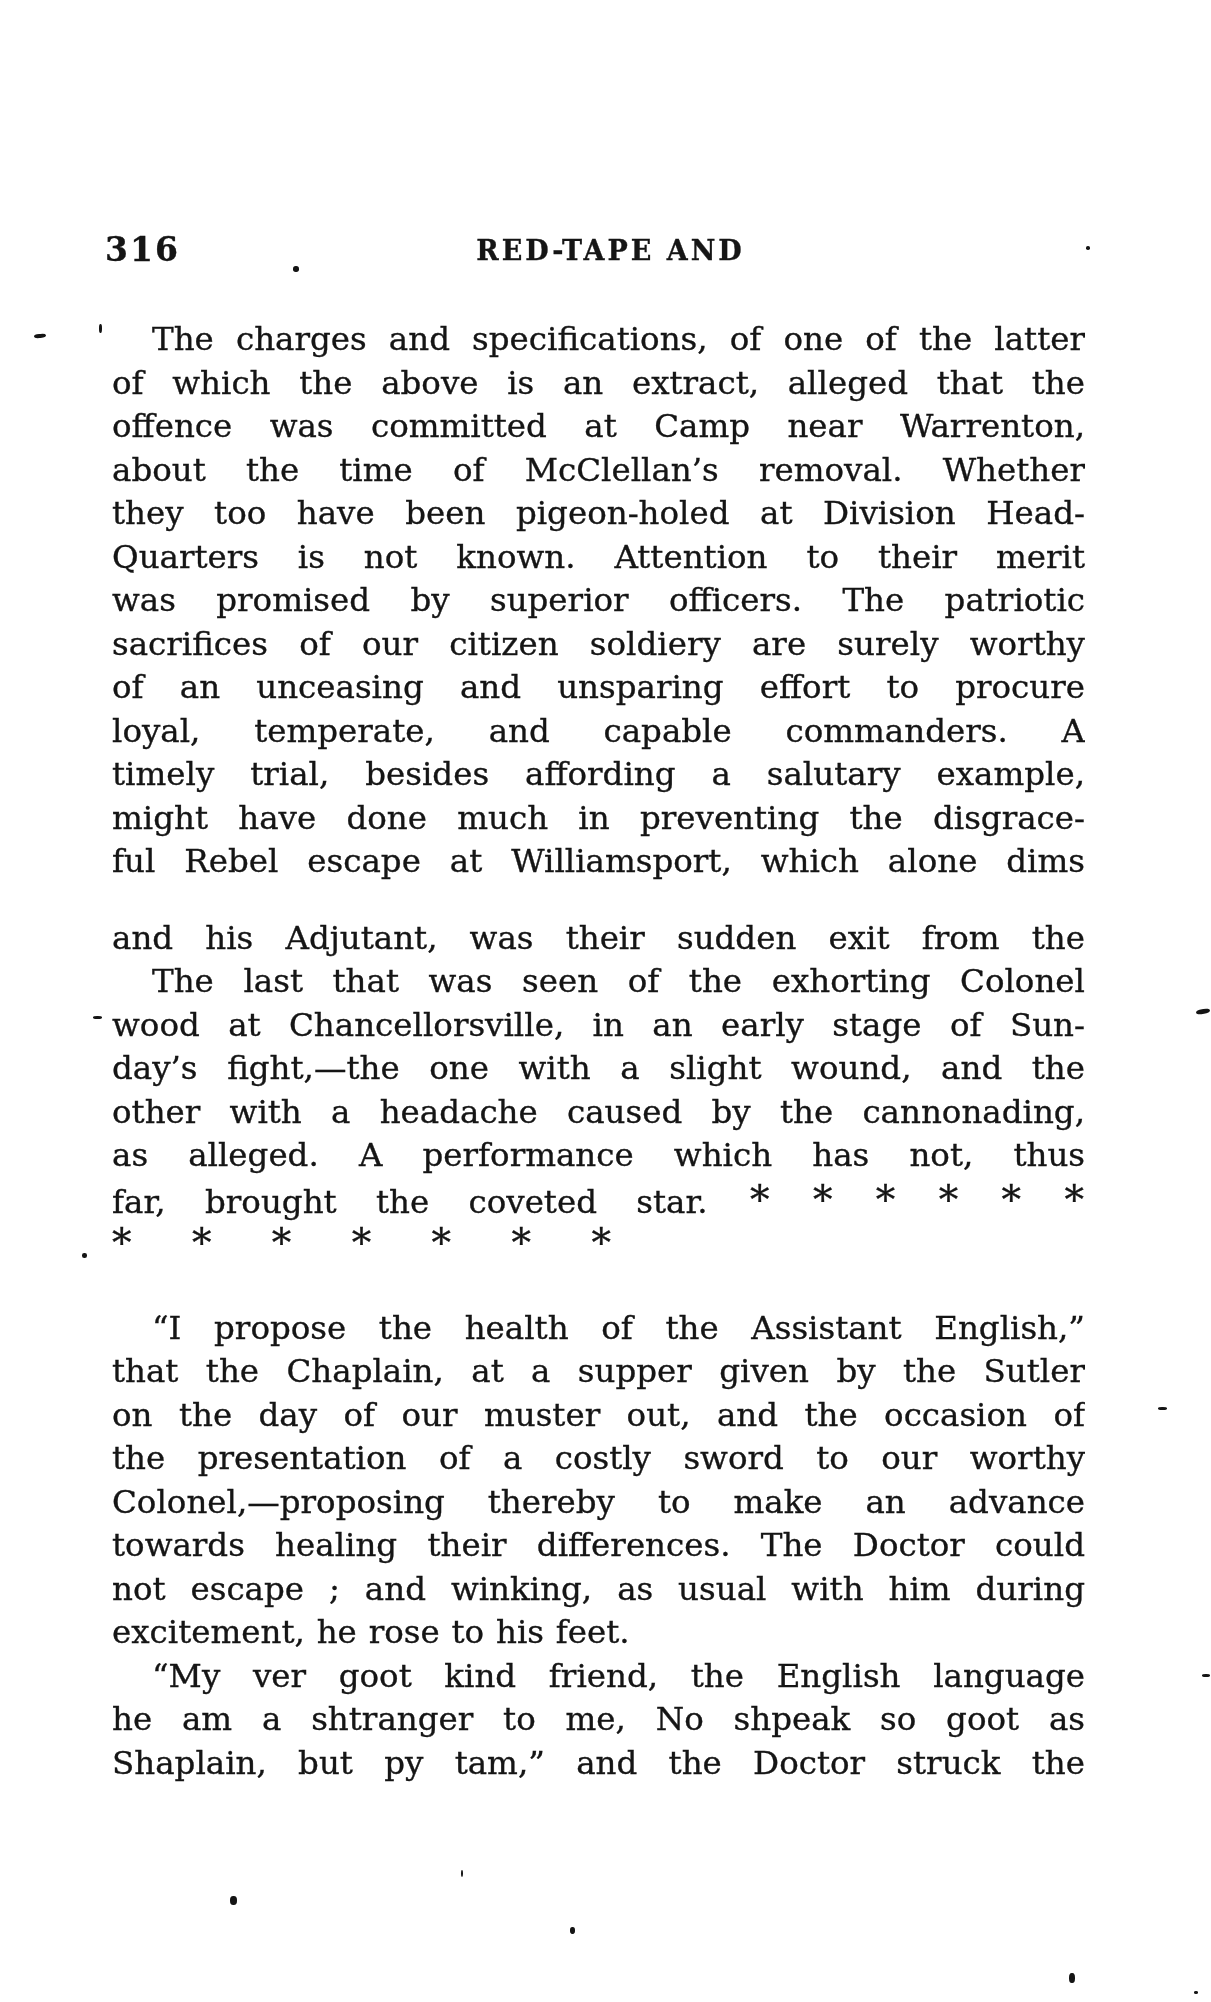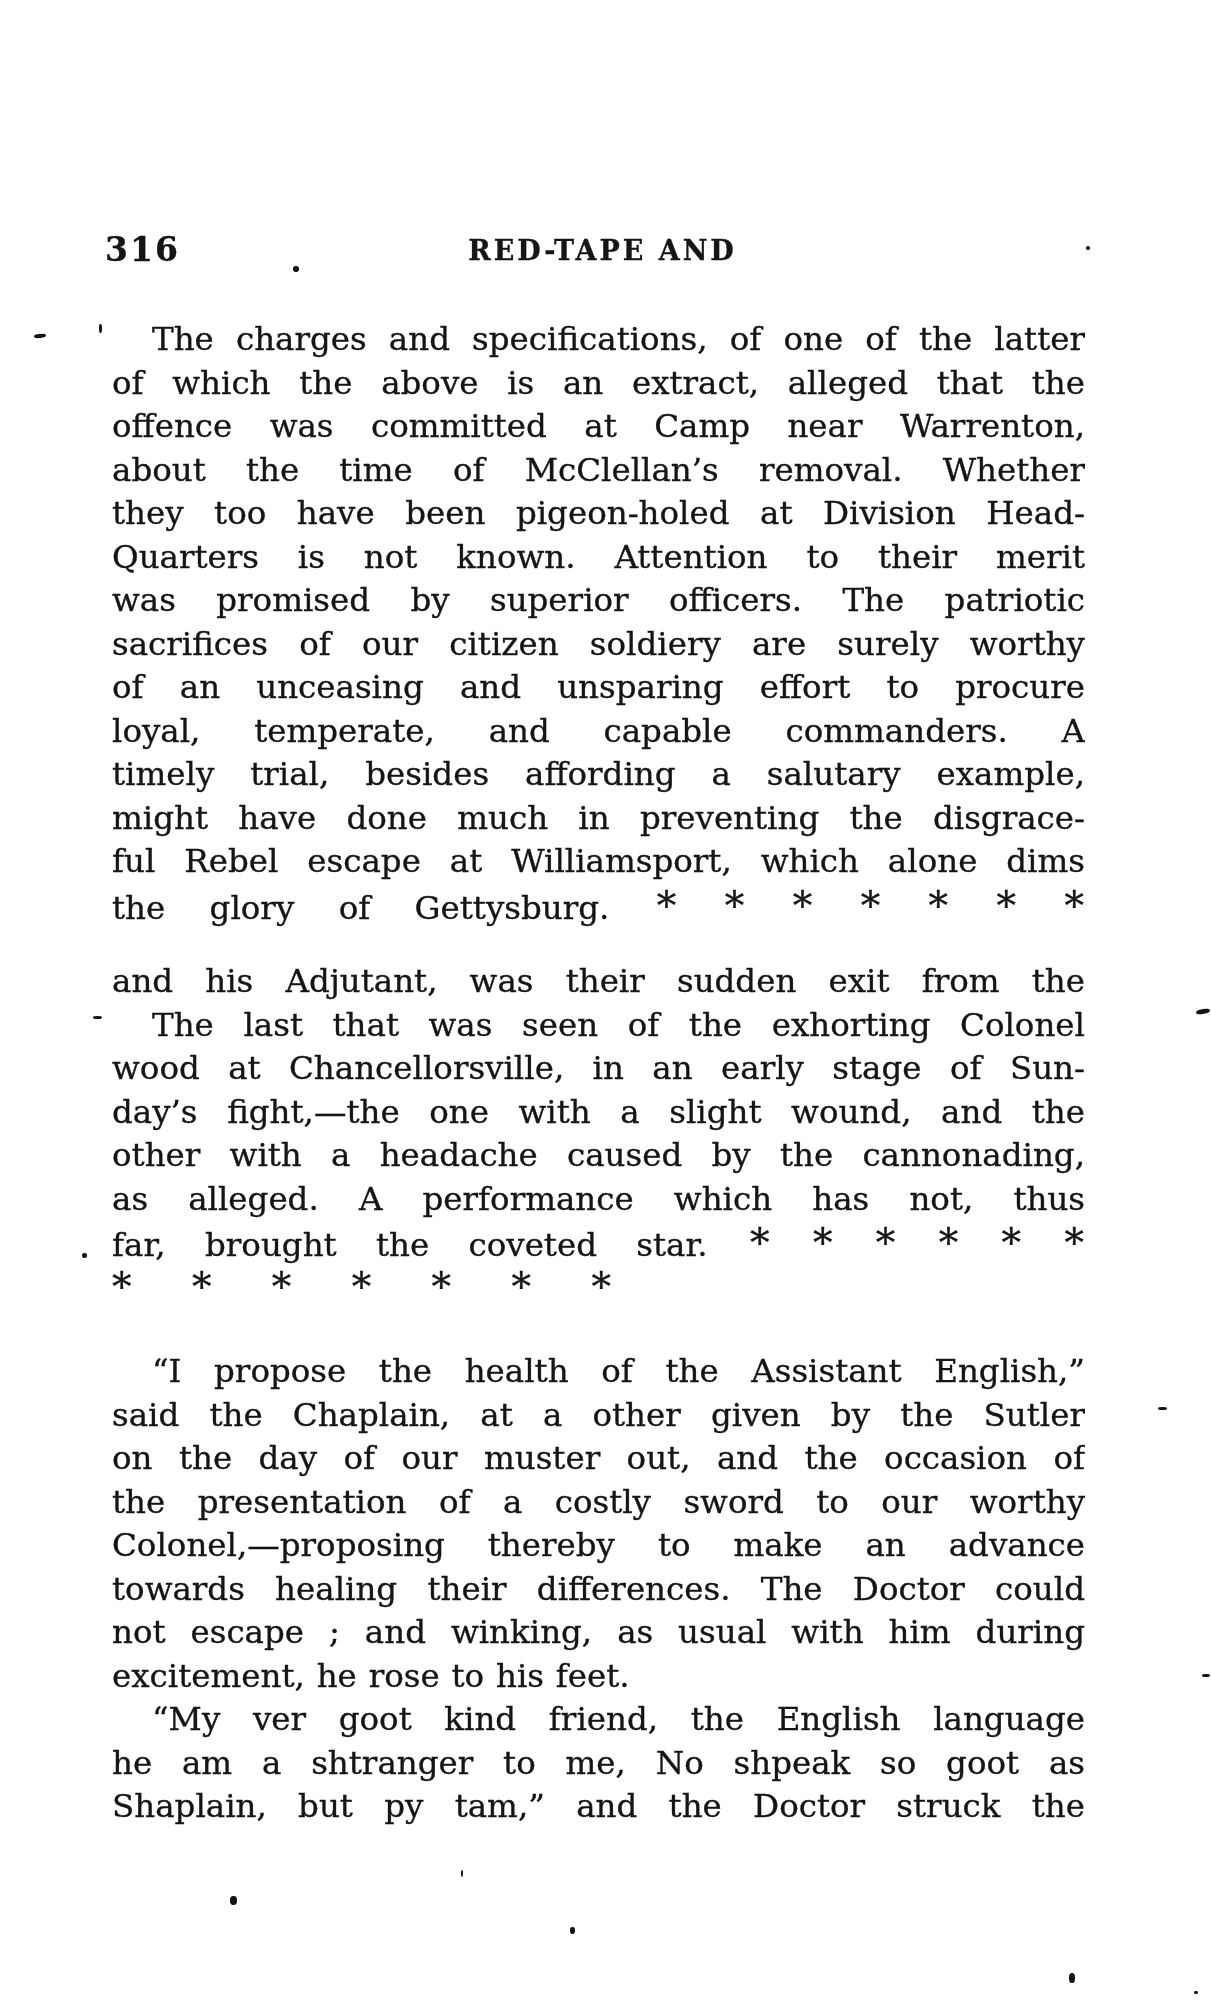--- a/index.html
+++ b/index.html
@@ -25,21 +25,21 @@
     position: absolute;
     left: 105px;
     top: 230px;
     font-size: 33px;
     font-weight: bold;
     letter-spacing: 2px;
     -webkit-text-stroke: 0.3px #151515;
   }
   .hdr-title {
     position: absolute;
-    left: 116px;
+    left: 124px;
     width: 973px;
     top: 235px;
     text-align: center;
     font-size: 27px;
     font-weight: bold;
     letter-spacing: 3px;
     -webkit-text-stroke: 0.3px #151515;
   }
   
   .textblock {
@@ -96,37 +96,36 @@
       <div class="line">about the time of McClellan’s removal.  Whether</div>
       <div class="line">they too have been pigeon-holed at Division Head-</div>
       <div class="line">Quarters is not known.  Attention to their merit</div>
       <div class="line">was promised by superior officers.  The patriotic</div>
       <div class="line">sacrifices of our citizen soldiery are surely worthy</div>
       <div class="line">of an unceasing and unsparing effort to procure</div>
       <div class="line">loyal, temperate, and capable commanders.  A</div>
       <div class="line">timely trial, besides affording a salutary example,</div>
       <div class="line">might have done much in preventing the disgrace-</div>
       <div class="line">ful Rebel escape at Williamsport, which alone dims</div>
-      <div class="line"><span class="t">the glory of Gettysburg.</span><span class="s"> * * * * * * *</span></div>
     </div>
 
     <div class="para gap-p2">
       <div class="line">and his Adjutant, was their sudden exit from the</div>
       <div class="line indent">The last that was seen of the exhorting Colonel</div>
       <div class="line">wood at Chancellorsville, in an early stage of Sun-</div>
       <div class="line">day’s fight,—the one with a slight wound, and the</div>
       <div class="line">other with a headache caused by the cannonading,</div>
       <div class="line">as alleged.  A performance which has not, thus</div>
       <div class="line"><span class="t">far, brought the coveted star.</span><span class="s"> * * * * * *</span></div>
       <div class="line left stars-row"><span class="s">* * * * * * *</span></div>
     </div>
 
     <div class="para gap-p3">
       <div class="line indent">“I propose the health of the Assistant English,”</div>
-      <div class="line">said the Chaplain, at a other given by the Sutler</div>
+      <div class="line">that the Chaplain, at a supper given by the Sutler</div>
       <div class="line">on the day of our muster out, and the occasion of</div>
       <div class="line">the presentation of a costly sword to our worthy</div>
       <div class="line">Colonel,—proposing thereby to make an advance</div>
       <div class="line">towards healing their differences.  The Doctor could</div>
       <div class="line">not escape ; and winking, as usual with him during</div>
       <div class="line left">excitement, he rose to his feet.</div>
     </div>
 
     <div class="para">
       <div class="line indent">“My ver goot kind friend, the English language</div>

